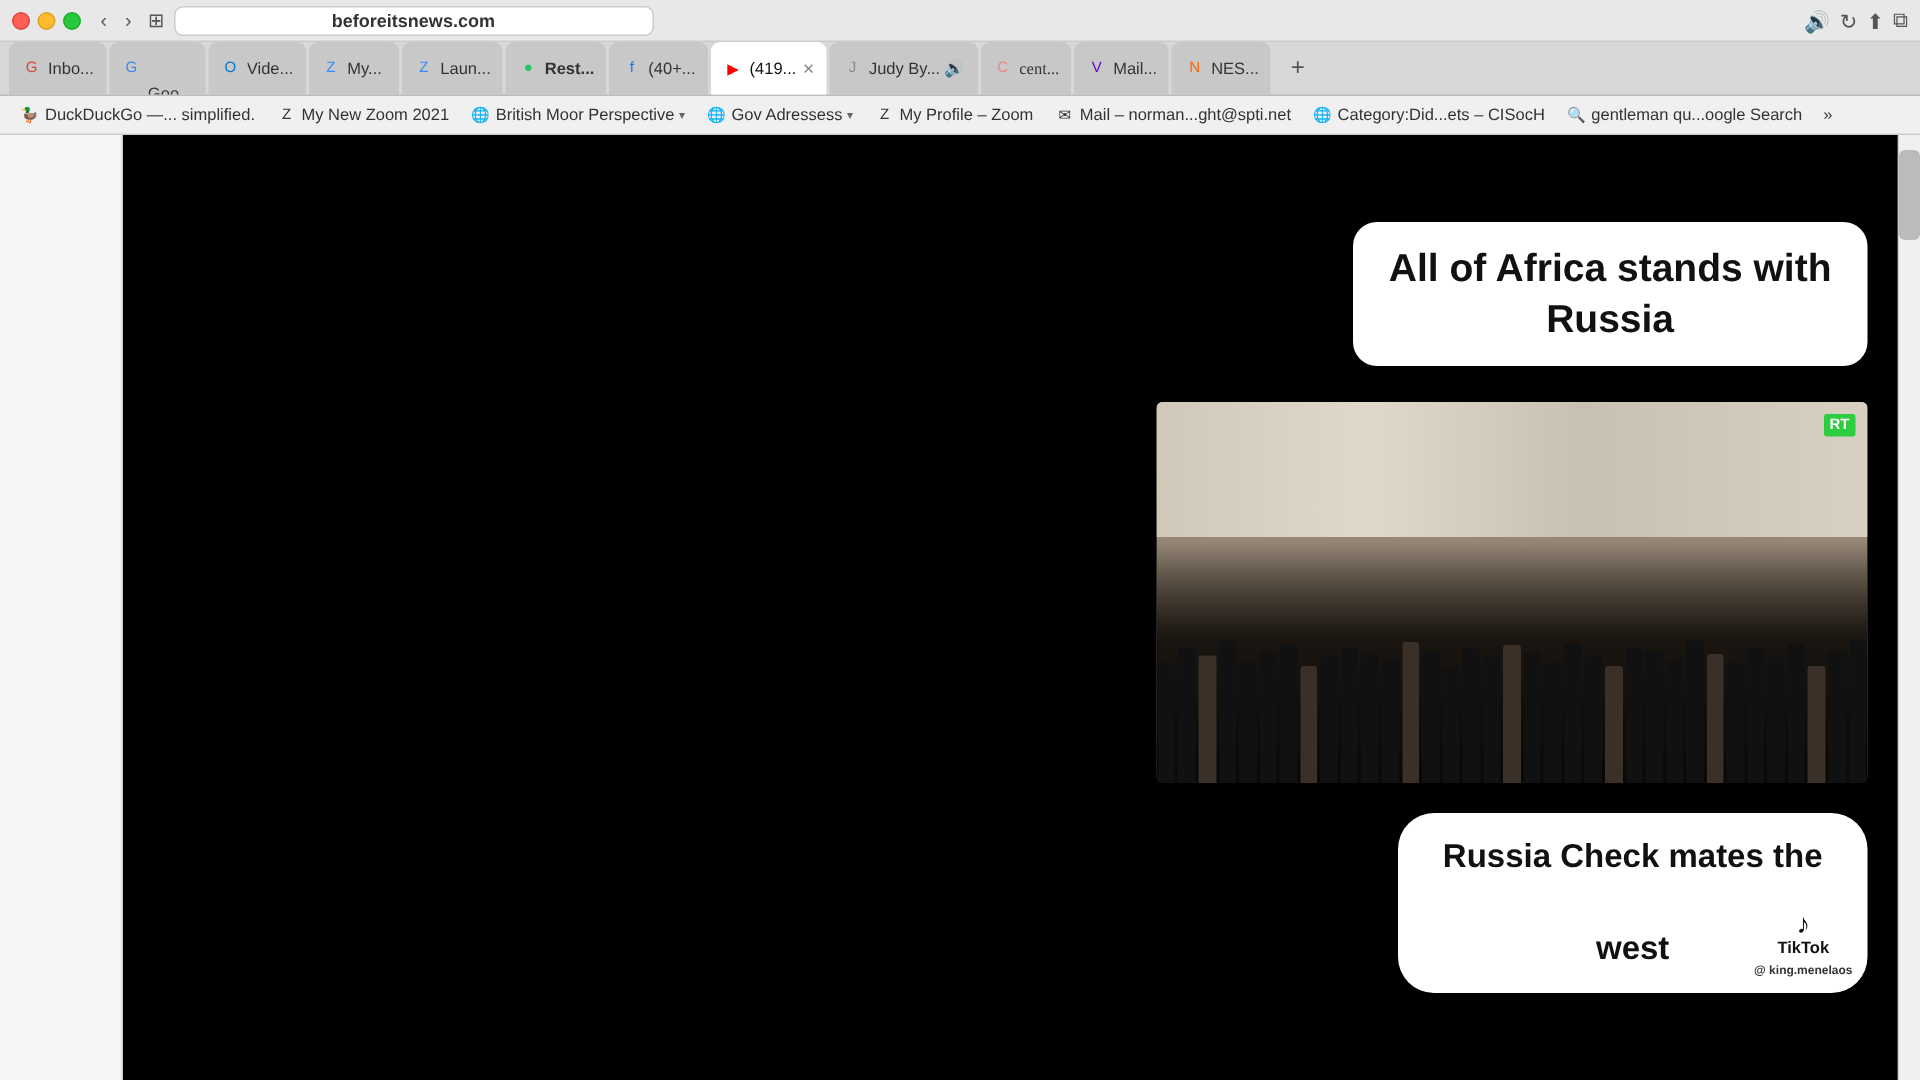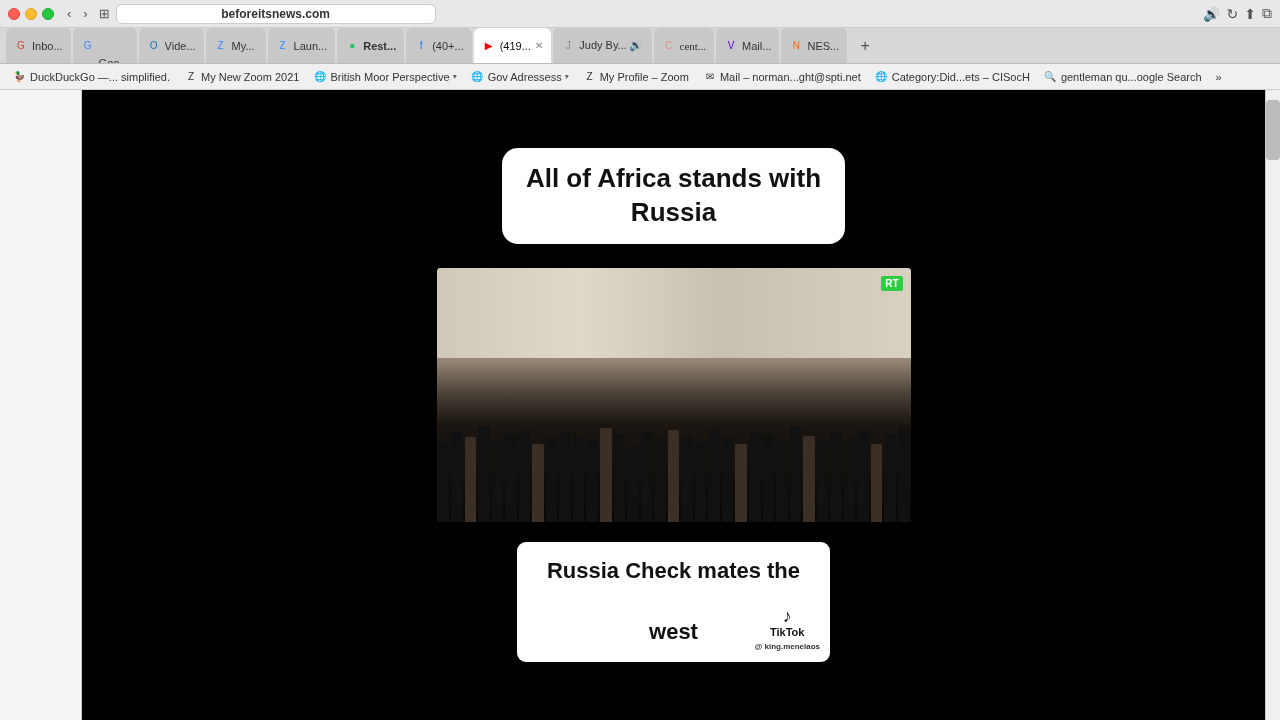--- a/index.html
+++ b/index.html
@@ -207,24 +207,24 @@
       margin-top: 10px;
     }
 
     
     .page-content {
       width: 100%;
       height: 100%;
       background: black;
       display: flex;
       flex-direction: column;
-      align-items: center;
+      align-items: flex-end;
       justify-content: center;
       position: relative;
-      padding: 8px;
+      padding: 20px;
     }
 
     .top-caption-box {
       background: white;
       border-radius: 16px;
       padding: 14px 24px;
       text-align: center;
       font-size: 26px;
       font-weight: 700;
       color: #111;
@@ -291,21 +291,21 @@
       position: absolute;
       top: 0;
       left: 0;
       right: 0;
       height: 90px;
       background: linear-gradient(90deg, #d0c8b8 0%, #e0d8c8 30%, #c8c0b0 60%, #d8d0c0 100%);
     }
 
     .bottom-caption-box {
       background: white;
-      border-radius: 9px;
+      border-radius: 24px;
       padding: 14px 30px;
       text-align: center;
       font-size: 22px;
       font-weight: 700;
       color: #111;
       line-height: 1.4;
       max-width: 380px;
       position: relative;
     }
     .tiktok-watermark {

